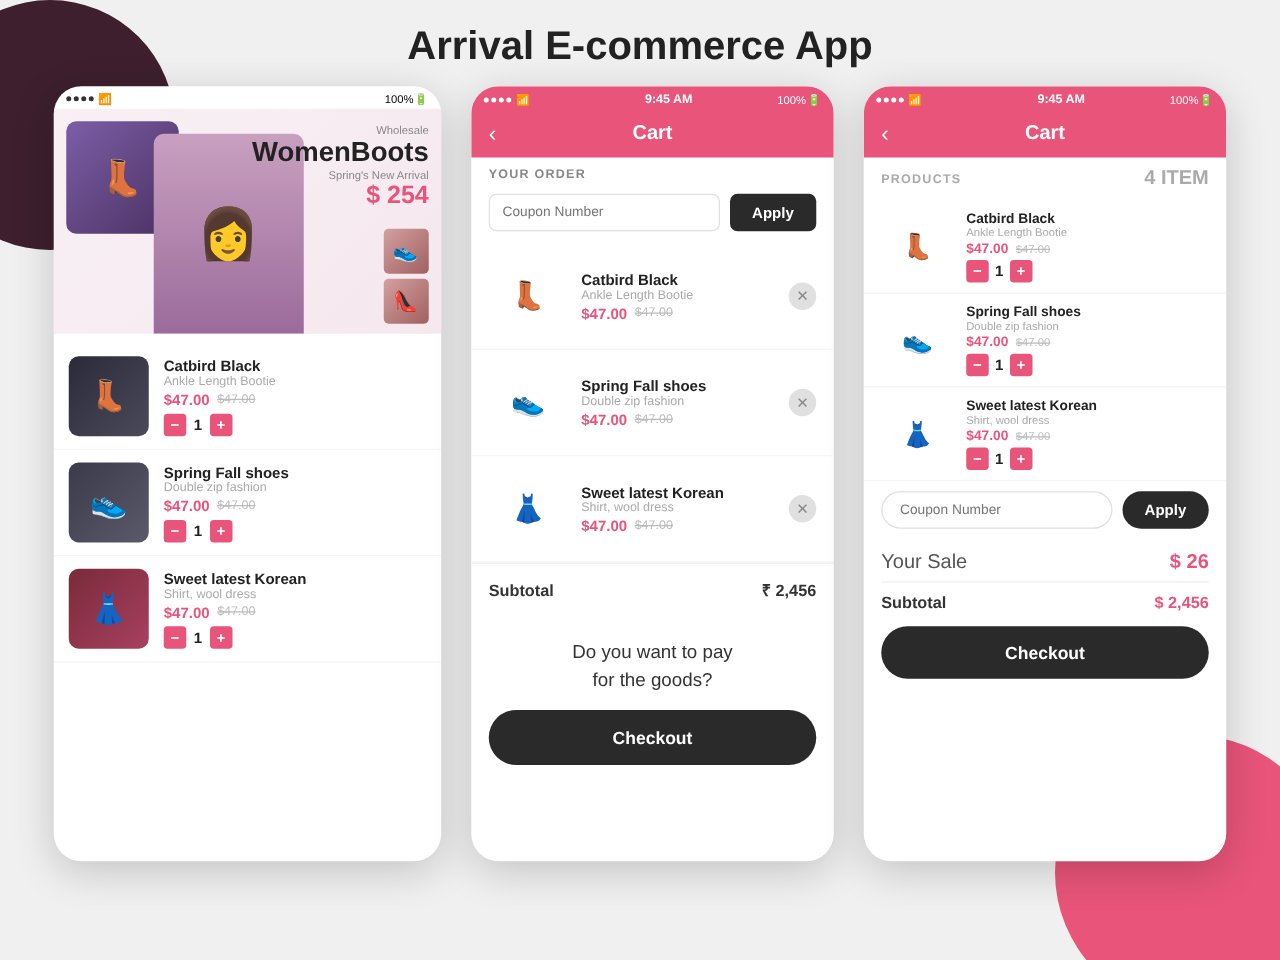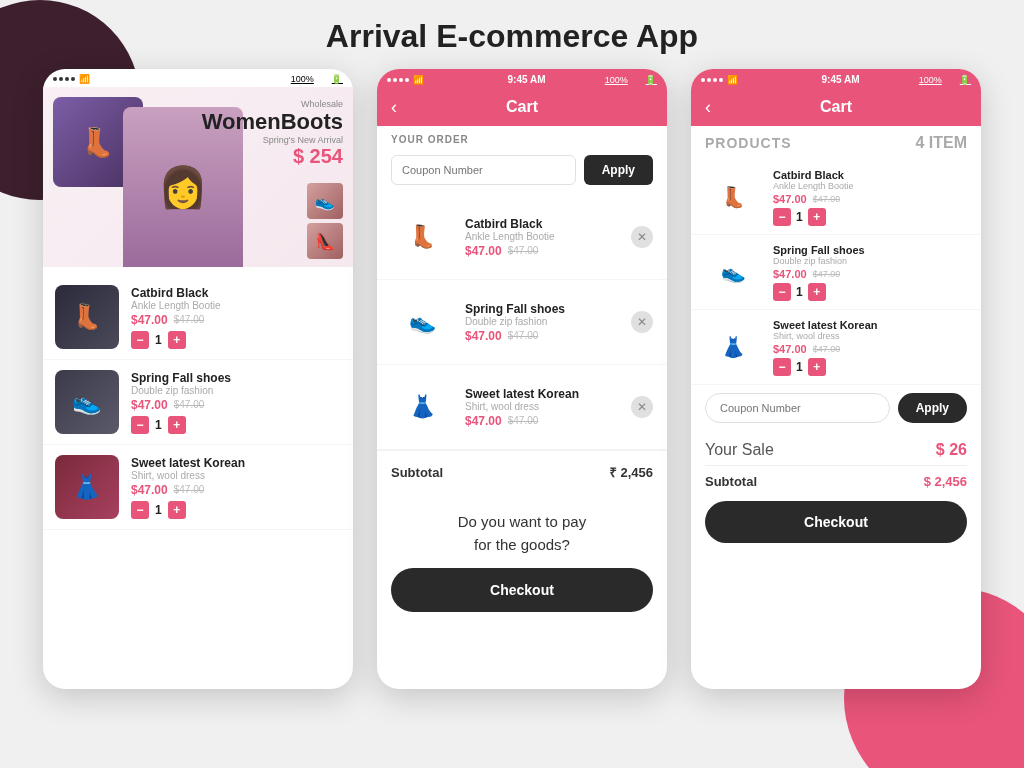--- a/index.html
+++ b/index.html
@@ -296,21 +296,21 @@
       text-align: center;
     }
 
     
     .products-header {
       display: flex;
       justify-content: space-between;
       align-items: center;
       padding: 8px 14px;
     }
-    .products-label { font-size: 14px; color: #aaa; letter-spacing: 1px; font-weight: 600; }
+    .products-label { font-size: 10px; color: #aaa; letter-spacing: 1px; font-weight: 600; }
     .item-count { font-size: 16px; color: #aaa; font-weight: 600; }
 
     .cart3-item {
       display: flex;
       align-items: center;
       padding: 8px 14px;
       gap: 10px;
       border-bottom: 1px solid #f5f5f5;
     }
     .cart3-img {
@@ -391,21 +391,21 @@
       display: flex;
       justify-content: space-between;
       align-items: center;
       padding: 5px 10px 3px;
       font-size: 9px;
     }
     .sb-left { display: flex; gap: 2px; align-items: center; }
     .sb-dot { width: 4px; height: 4px; border-radius: 50%; background: #333; display: inline-block; }
     .sb-wifi { font-size: 9px; margin-left: 2px; }
     .sb-center { font-size: 10px; font-weight: 600; padding-left: 24px; }
-    .sb-right { display: flex; align-items: center; gap: 18px; font-size: 9px; text-decoration: underline; }
+    .sb-right { display: flex; align-items: center; gap: 1px; font-size: 9px; }
 
     
     .pink-status { background: #e8547a; color: #fff; }
     .pink-status .sb-dot { background: #fff; }
   </style>
 </head>
 <body>
 
 <div class="bg-circle-left"></div>
 <div class="bg-circle-right"></div>

